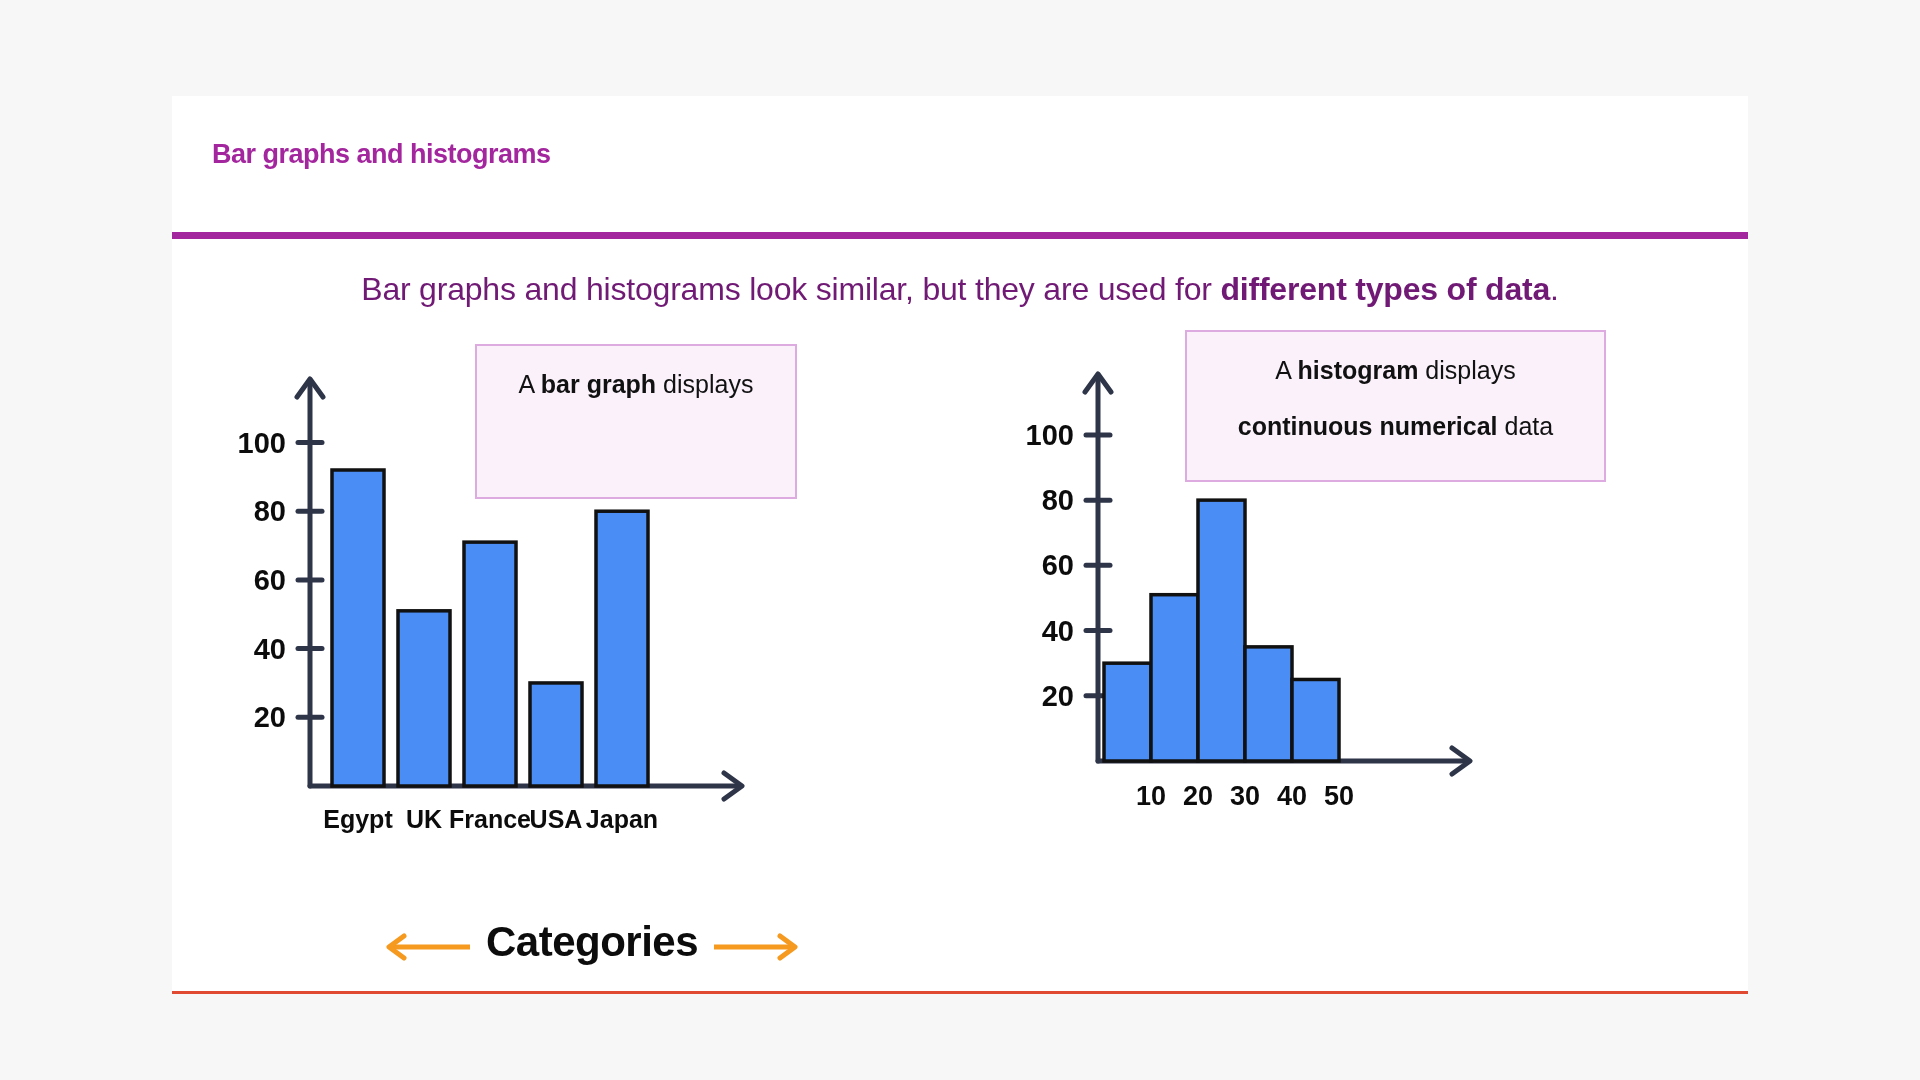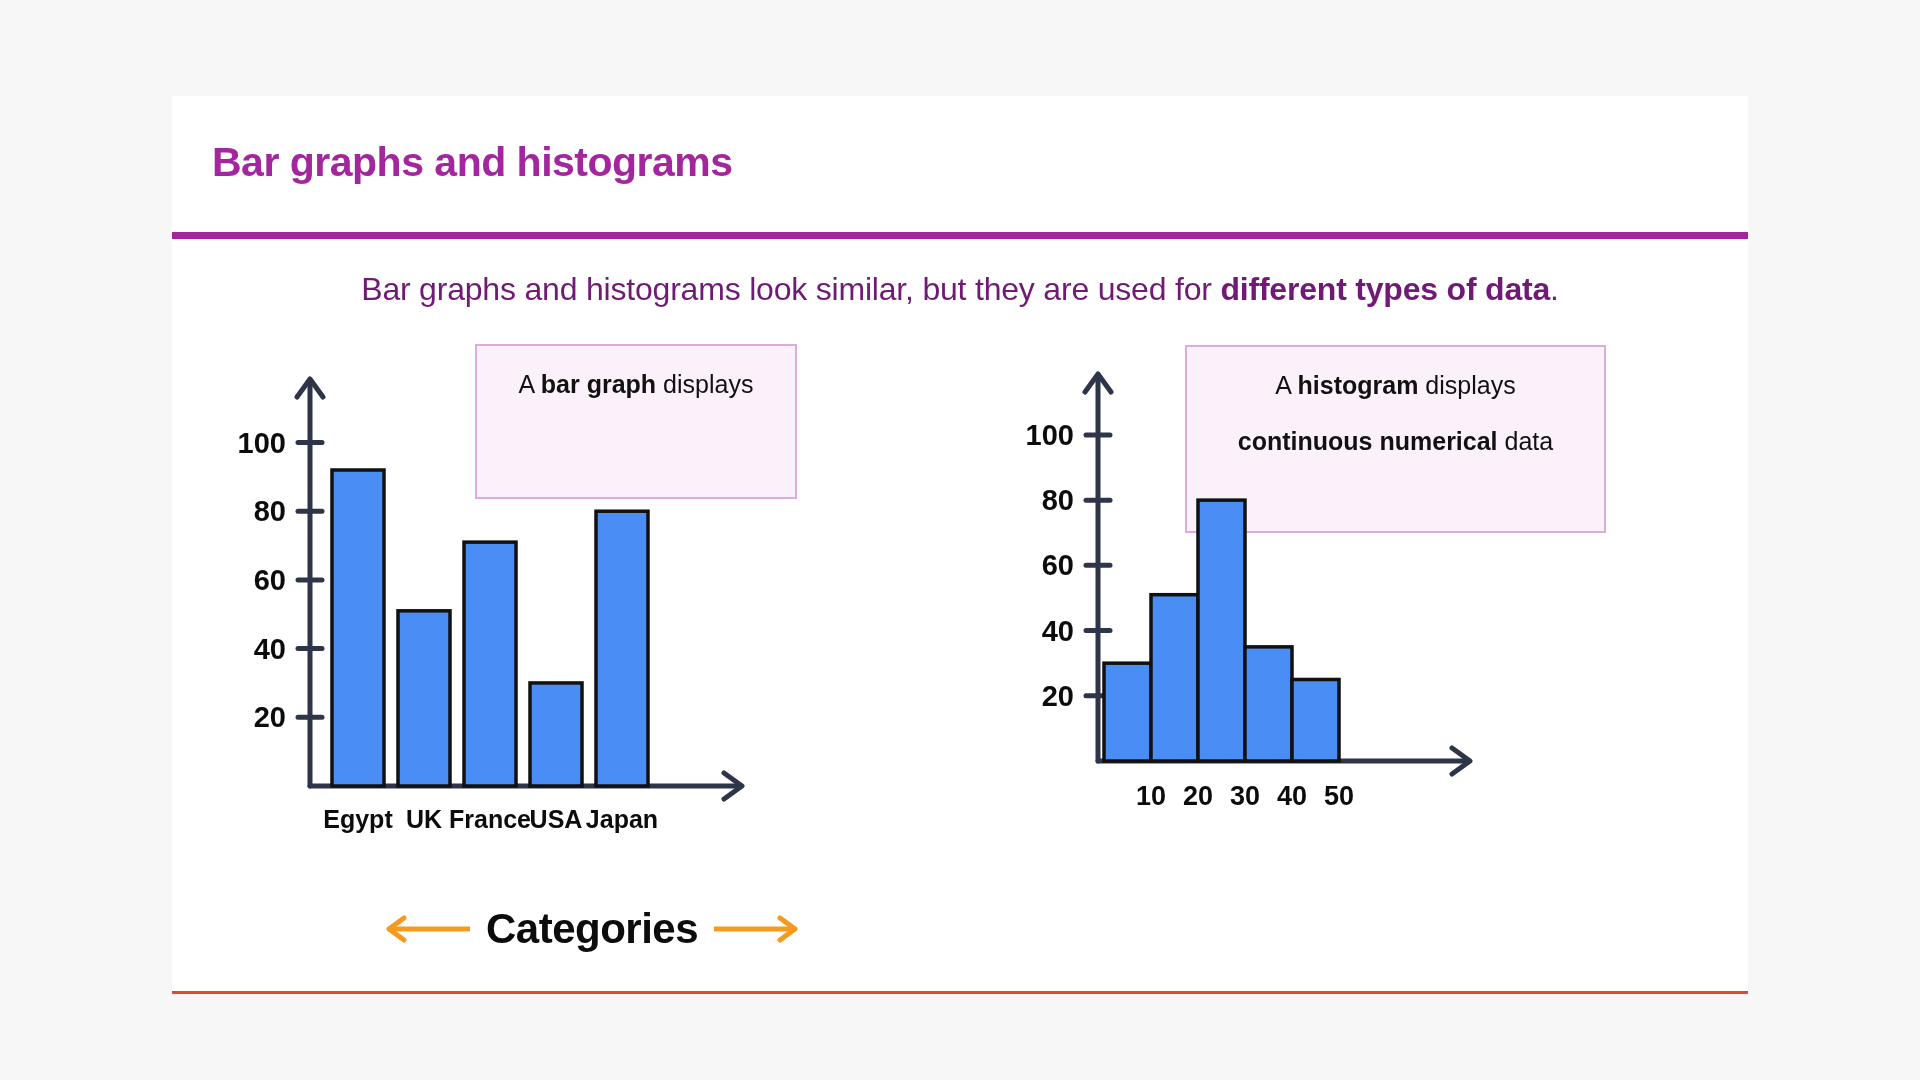--- a/index.html
+++ b/index.html
@@ -33,21 +33,21 @@
 
   .card-header {
     position: relative;
     height: 139px;
   }
 
   .card-title {
     position: absolute;
     left: 40px;
     top: 43px;
-    font-size: 41px;
+    font-size: 27px;
     font-weight: bold;
     color: #a3269e;
     letter-spacing: -0.5px;
     white-space: nowrap;
   }
 
   .header-rule {
     position: absolute;
     left: 0;
     top: 136px;
@@ -93,23 +93,23 @@
   .callout b { font-weight: bold; }
 
   .callout-left {
     left: 283px;
     top: 18px;
     width: 322px;
     height: 155px;
   }
   .callout-right {
     left: 225px;
-    top: 19px;
+    top: 4px;
     width: 421px;
-    height: 188px;
+    height: 152px;
   }
 
   
   .chart-svg { position: absolute; left: 0; top: 0; }
 
   
   .dir-label {
     position: absolute;
     display: flex;
     align-items: center;
@@ -118,21 +118,21 @@
   }
   .dir-text {
     font-size: 42px;
     font-weight: bold;
     color: #0c0c0c;
     text-align: center;
     line-height: 1.02;
     letter-spacing: -0.5px;
     white-space: pre-line;
   }
-  .dir-label-left  { left: 140px; top: 568px; width: 520px; height: 70px; }
+  .dir-label-left  { left: 140px; top: 568px; width: 520px; height: 70px; align-items: flex-end; }
   .dir-label-right { left: 60px;  top: 545px; width: 520px; height: 100px; }
 </style>
 </head>
 <body>
 
 <div class="page">
 
   <div class="card">
 
     <div class="card-header">

